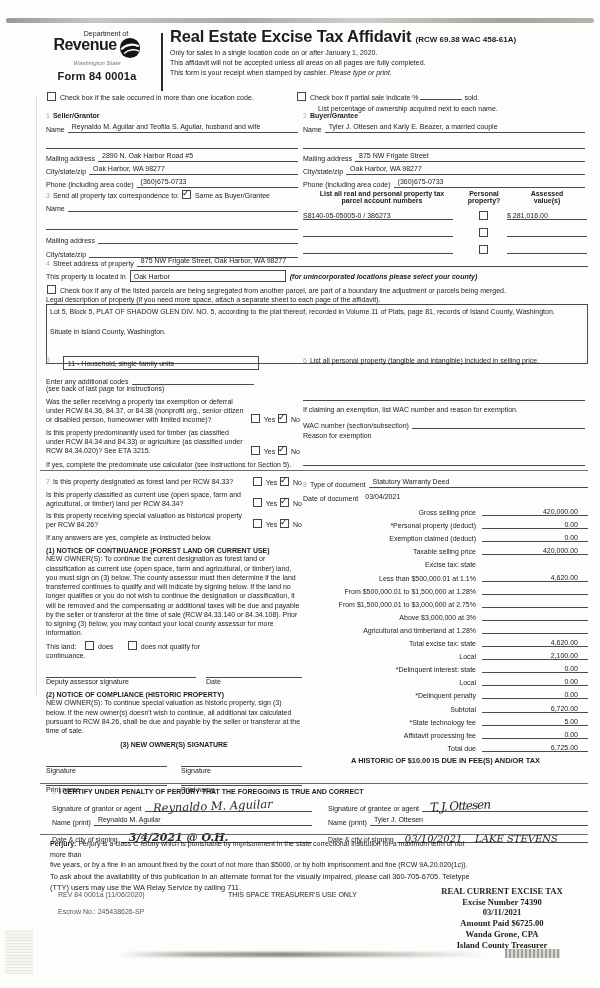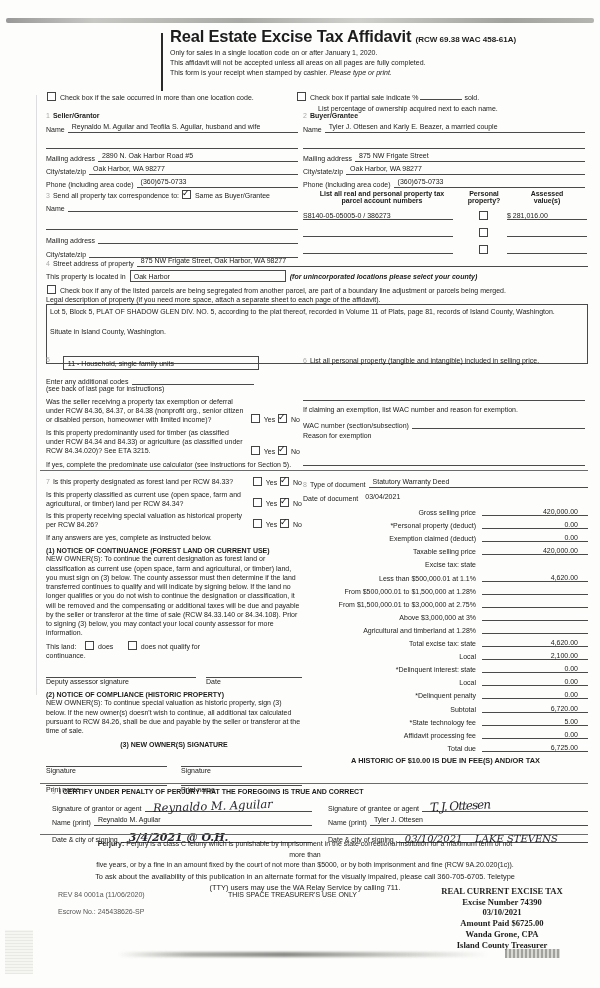--- a/index.html
+++ b/index.html
@@ -45,20 +45,32 @@
   .noise2{position:absolute;top:949px;left:505px;width:55px;height:9px;background:repeating-linear-gradient(90deg,#7b7b77 0 2px,#c9c9c5 2px 4px);filter:blur(.5px);opacity:.7;}
   .noise3{position:absolute;top:930px;left:5px;width:28px;height:44px;background:repeating-linear-gradient(0deg,#e3e3e0 0 1px,#f4f4f1 1px 3px),repeating-linear-gradient(90deg,#e6e6e3 0 1px,transparent 1px 3px);opacity:.8;}
 </style>
 </head>
 <body>
 
 <div class="page">
   <div class="scan-top"></div>
   <div class="edge-l"></div>
 
+  <div class="abs logo" style="top:30px;left:38px;">
+    <div style="padding-left:18px;">Department of</div>
+    <div>
+      <span class="d2">Revenue</span><span style="display:inline-block;vertical-align:middle;margin-left:2px;"><svg width="22" height="22" viewBox="0 0 24 24">
+            <circle cx="12" cy="12" r="11" fill="#141414"></circle>
+            <path d="M2.5 13.5 C 8 7.5, 16 7.5, 21.5 10" stroke="#fff" stroke-width="2.4" fill="none"></path>
+            <path d="M5.5 18 C 11 13, 18 13, 22 15.5" stroke="#fff" stroke-width="1.6" fill="none"></path>
+          </svg></span>
+    </div>
+    <div class="d3">Washington State</div>
+    <div class="fno">Form 84 0001a</div>
+  </div>
   <div class="hdr-div"></div>
   <div class="abs" style="top:27px;left:170px;width:414px;">
     <div class="title1"><span>Real Estate Excise Tax Affidavit</span> <span class="ref">(RCW 69.38 WAC 458-61A)</span></div>
     <div class="subs">
       <div>Only for sales in a single location code on or after January 1, 2020.</div>
       <div>This affidavit will not be accepted unless all areas on all pages are fully completed.</div>
       <div><span>This form is your receipt when stamped by cashier.</span> <span class="it">Please type or print.</span></div>
     </div>
   </div>
 
@@ -408,35 +420,35 @@
             <span class="sigfill">
               <span class="hw" style="font-size:10px;white-space:pre;">03/10/2021    LAKE STEVENS</span>
             </span>
           </div>
       </div>
     </div>
   </div>
 
   <div class="hr" style="top:834px;"></div>
 
-  <div class="abs" style="top:839px;left:50px;width:510px;text-align:center;line-height:1.5;">
+  <div class="abs" style="top:839px;left:50px;width:510px;text-align:left;line-height:1.5;">
     <div><span class="b">Perjury:</span> <span>Perjury is a class C felony which is punishable by imprisonment in the state correctional institution for a maximum term of not</span></div>
     <div>more than</div>
     <div>five years, or by a fine in an amount fixed by the court of not more than $5000, or by both imprisonment and fine (RCW 9A.20.020(1c)).</div>
     <div style="font-size:7.4px;">To ask about the availability of this publication in an alternate format for the visually impaired, please call 360-705-6705. Teletype</div>
     <div style="font-size:7.4px;">(TTY) users may use the WA Relay Service by calling 711.</div>
   </div>
 
   <div class="abs" style="top:891px;left:58px;color:#555;">REV 84 0001a (11/06/2020)</div>
   <div class="abs" style="top:908px;left:58px;color:#555;"><span>Escrow No.:</span> <span>245438626-SP</span></div>
   <div class="abs" style="top:891px;left:228px;">THIS SPACE TREASURER'S USE ONLY</div>
   <div class="abs stamp" style="top:886px;left:416px;">
     <div>REAL CURRENT EXCISE TAX</div>
     <div>Excise Number 74390</div>
-    <div>03/10/2021</div>
+    <div>03/11/2021</div>
     <div>Amount Paid $6725.00</div>
     <div>Wanda Grone, CPA</div>
     <div>Island County Treasurer</div>
   </div>
 
   <div class="noise1"></div>
   <div class="noise2"></div>
   <div class="noise3"></div>
 </div>
 

